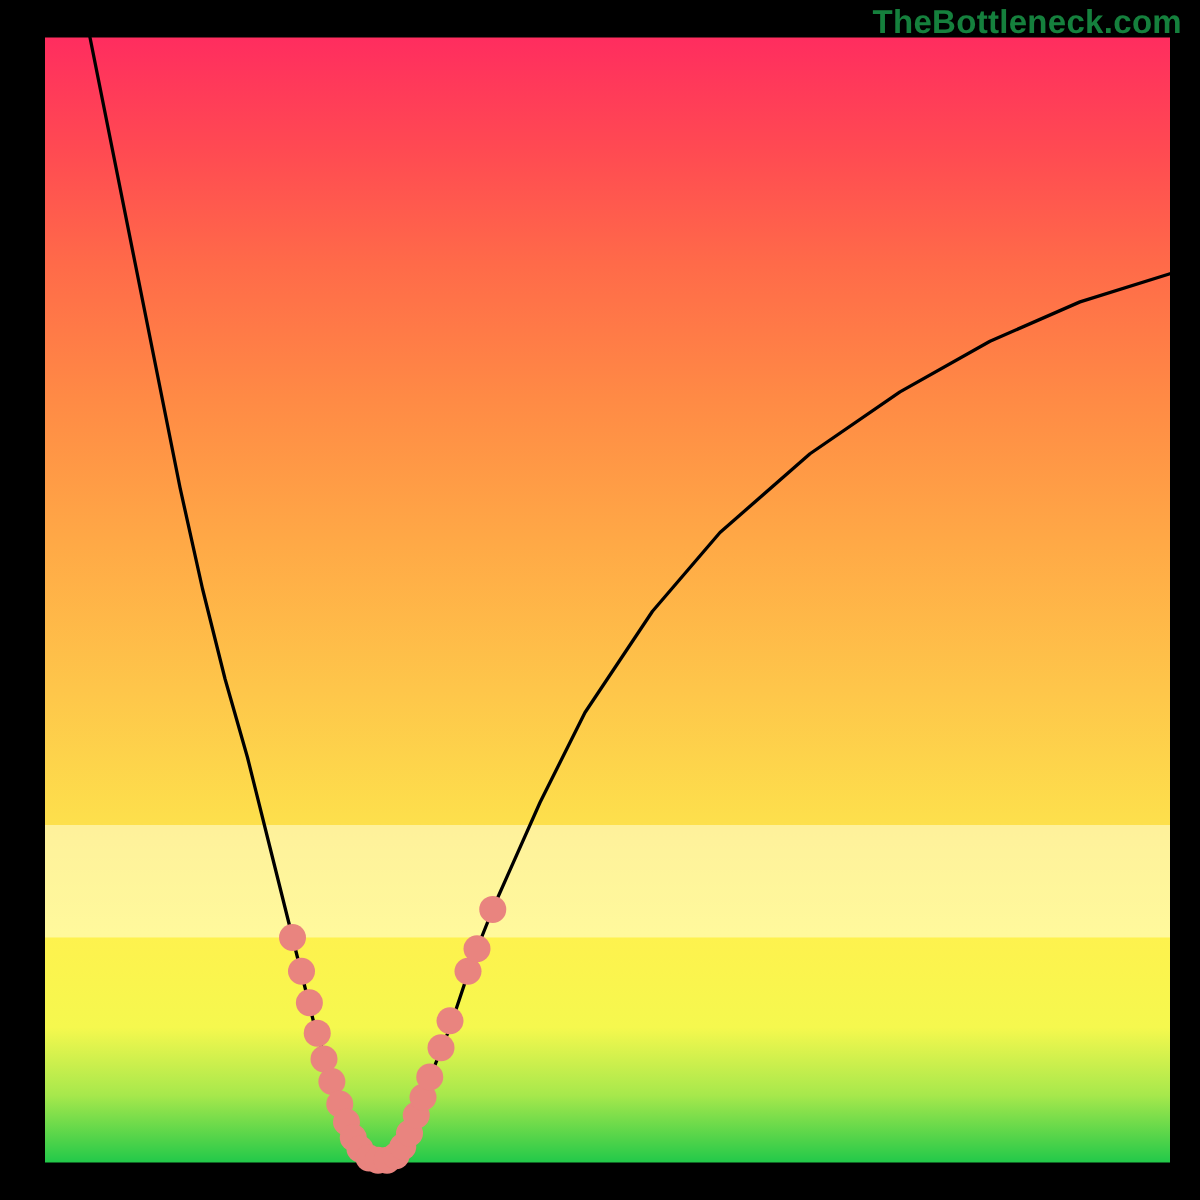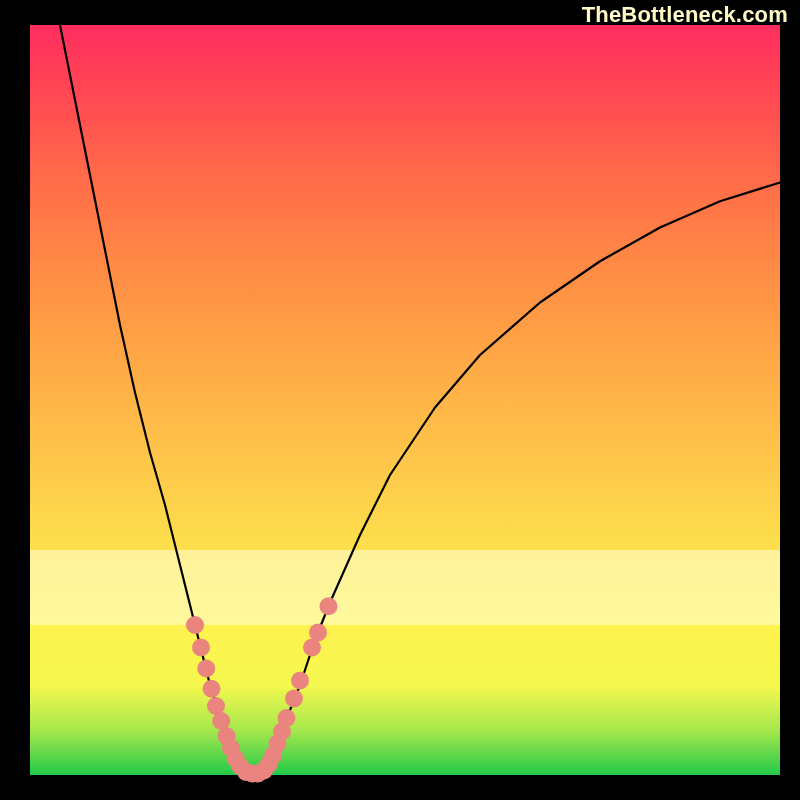--- a/index.html
+++ b/index.html
@@ -44,21 +44,21 @@
     width: 750px;
     background: rgba(255,255,220,0.55);
   }
   .watermark {
     position: absolute;
     top: 2px;
     right: 12px;
     font-family: Arial, Helvetica, sans-serif;
     font-size: 22px;
     font-weight: 600;
-    color: #fef9c3;
+    color: #15803d;
     letter-spacing: 0.2px;
     pointer-events: none;
   }
   svg.curve {
     position: absolute;
     left: 30px;
     top: 25px;
     width: 750px;
     height: 750px;
     overflow: visible;

